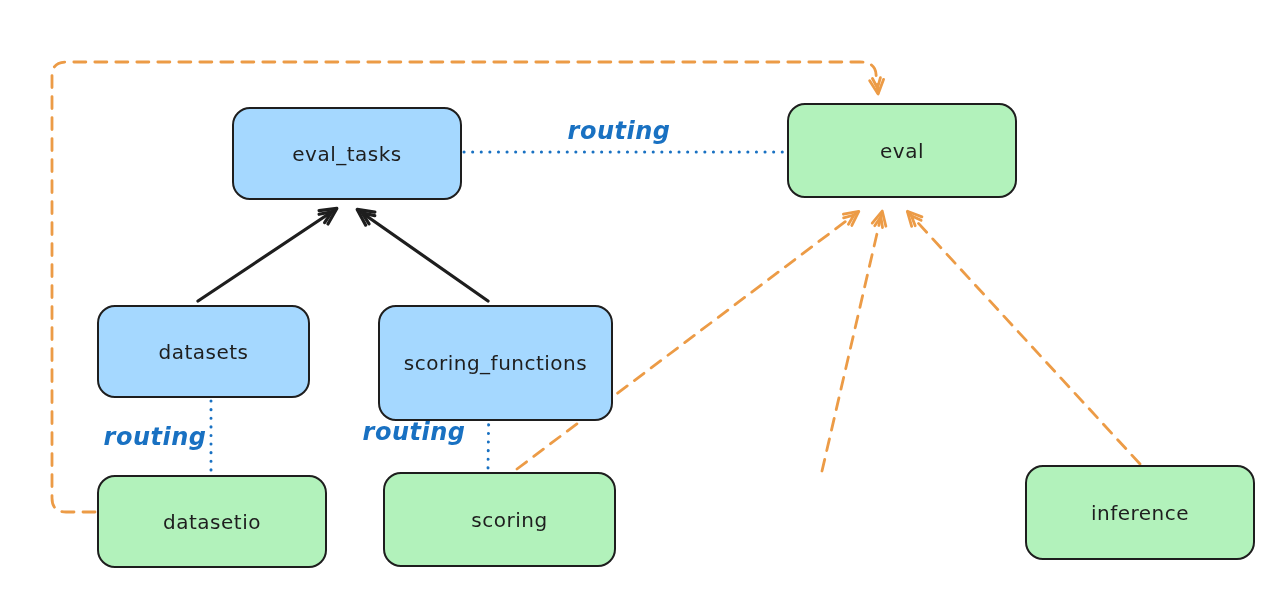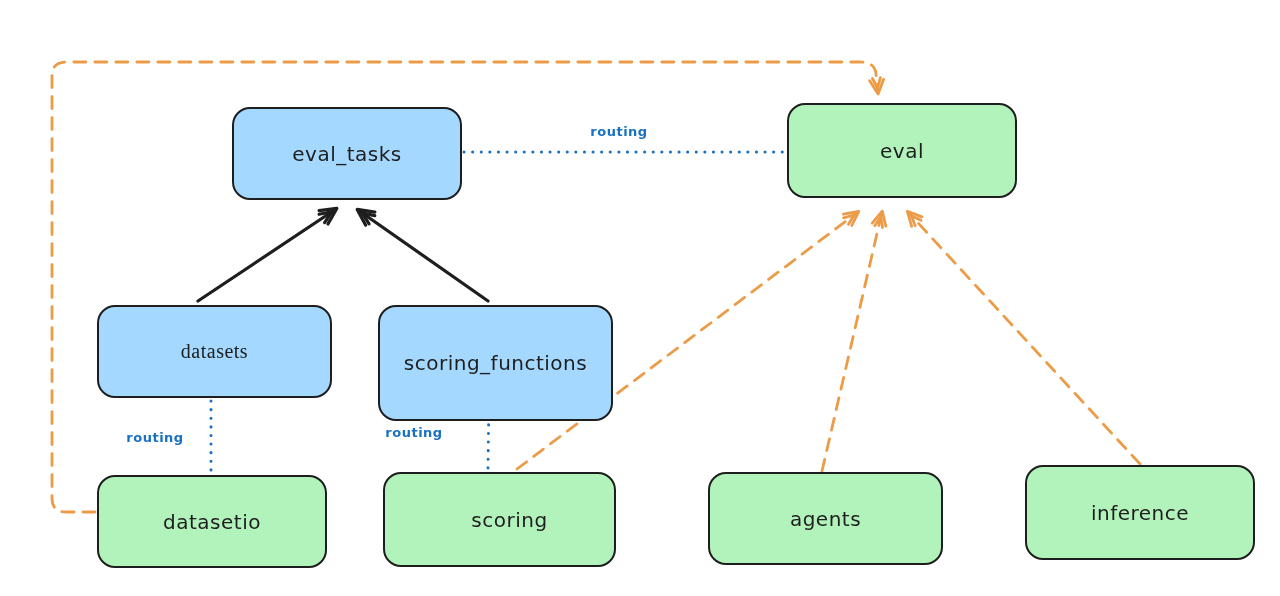--- a/index.html
+++ b/index.html
@@ -67,24 +67,25 @@
     font-size: 20px;
     color: var(--stroke, #1e1e1e);
     letter-spacing: 0.5px;
   }
   .node.blue  { background: var(--blue-fill, #a5d8ff); }
   .node.green { background: var(--green-fill, #b2f2bb); }
   .edge-label {
     position: absolute;
     transform: translate(-50%, -50%);
     color: var(--blue-line, #1971c2);
-    font-size: 13px;
+    font-size: 24px;
     font-weight: bold;
     letter-spacing: 0.5px;
     white-space: nowrap;
+    font-style: italic;
   }
 </style>
 </head>
 <body>
 
 <div id="canvas">
 
   <svg id="edges" viewBox="0 0 1280 596" xmlns="http://www.w3.org/2000/svg">
     <defs>
       <marker id="arrBlack" markerUnits="userSpaceOnUse" markerWidth="26" markerHeight="26" viewBox="-13 -13 26 26" refX="6" refY="0" orient="auto">
@@ -111,39 +112,36 @@
   </svg>
 
   <div class="node green" style="left:787px; top:103px; width:230px; height:95px;">
     <span>eval</span>
   </div>
 
   <div class="node blue" style="left:232px; top:107px; width:230px; height:93px;">
     <span>eval_tasks</span>
   </div>
 
-  <div class="node blue" style="left:97px; top:305px; width:235px; height:93px;font-family:Liberation Serif, serif;">
+  <div class="node blue" style="left:97px; top:305px; width:213px; height:93px;">
     <span>datasets</span>
   </div>
 
   <div class="node blue" style="left:378px; top:305px; width:235px; height:116px;">
     <span>scoring_functions</span>
   </div>
 
   <div class="node green" style="left:97px; top:475px; width:230px; height:93px;">
     <span>datasetio</span>
   </div>
 
   <div class="node green" style="left:383px; top:472px; width:233px; height:95px;padding-left:20px;">
     <span>scoring</span>
   </div>
 
-  <div class="node green" style="left:708px; top:472px; width:235px; height:93px;">
-    <span>agents</span>
-  </div>
 
   <div class="node green" style="left:1025px; top:465px; width:230px; height:95px;">
     <span>inference</span>
   </div>
 
   <div class="edge-label" style="left:619px; top:131px;">routing</div>
 
   <div class="edge-label" style="left:155px; top:437px;">routing</div>
 
   <div class="edge-label" style="left:414px; top:432px;">routing</div>

